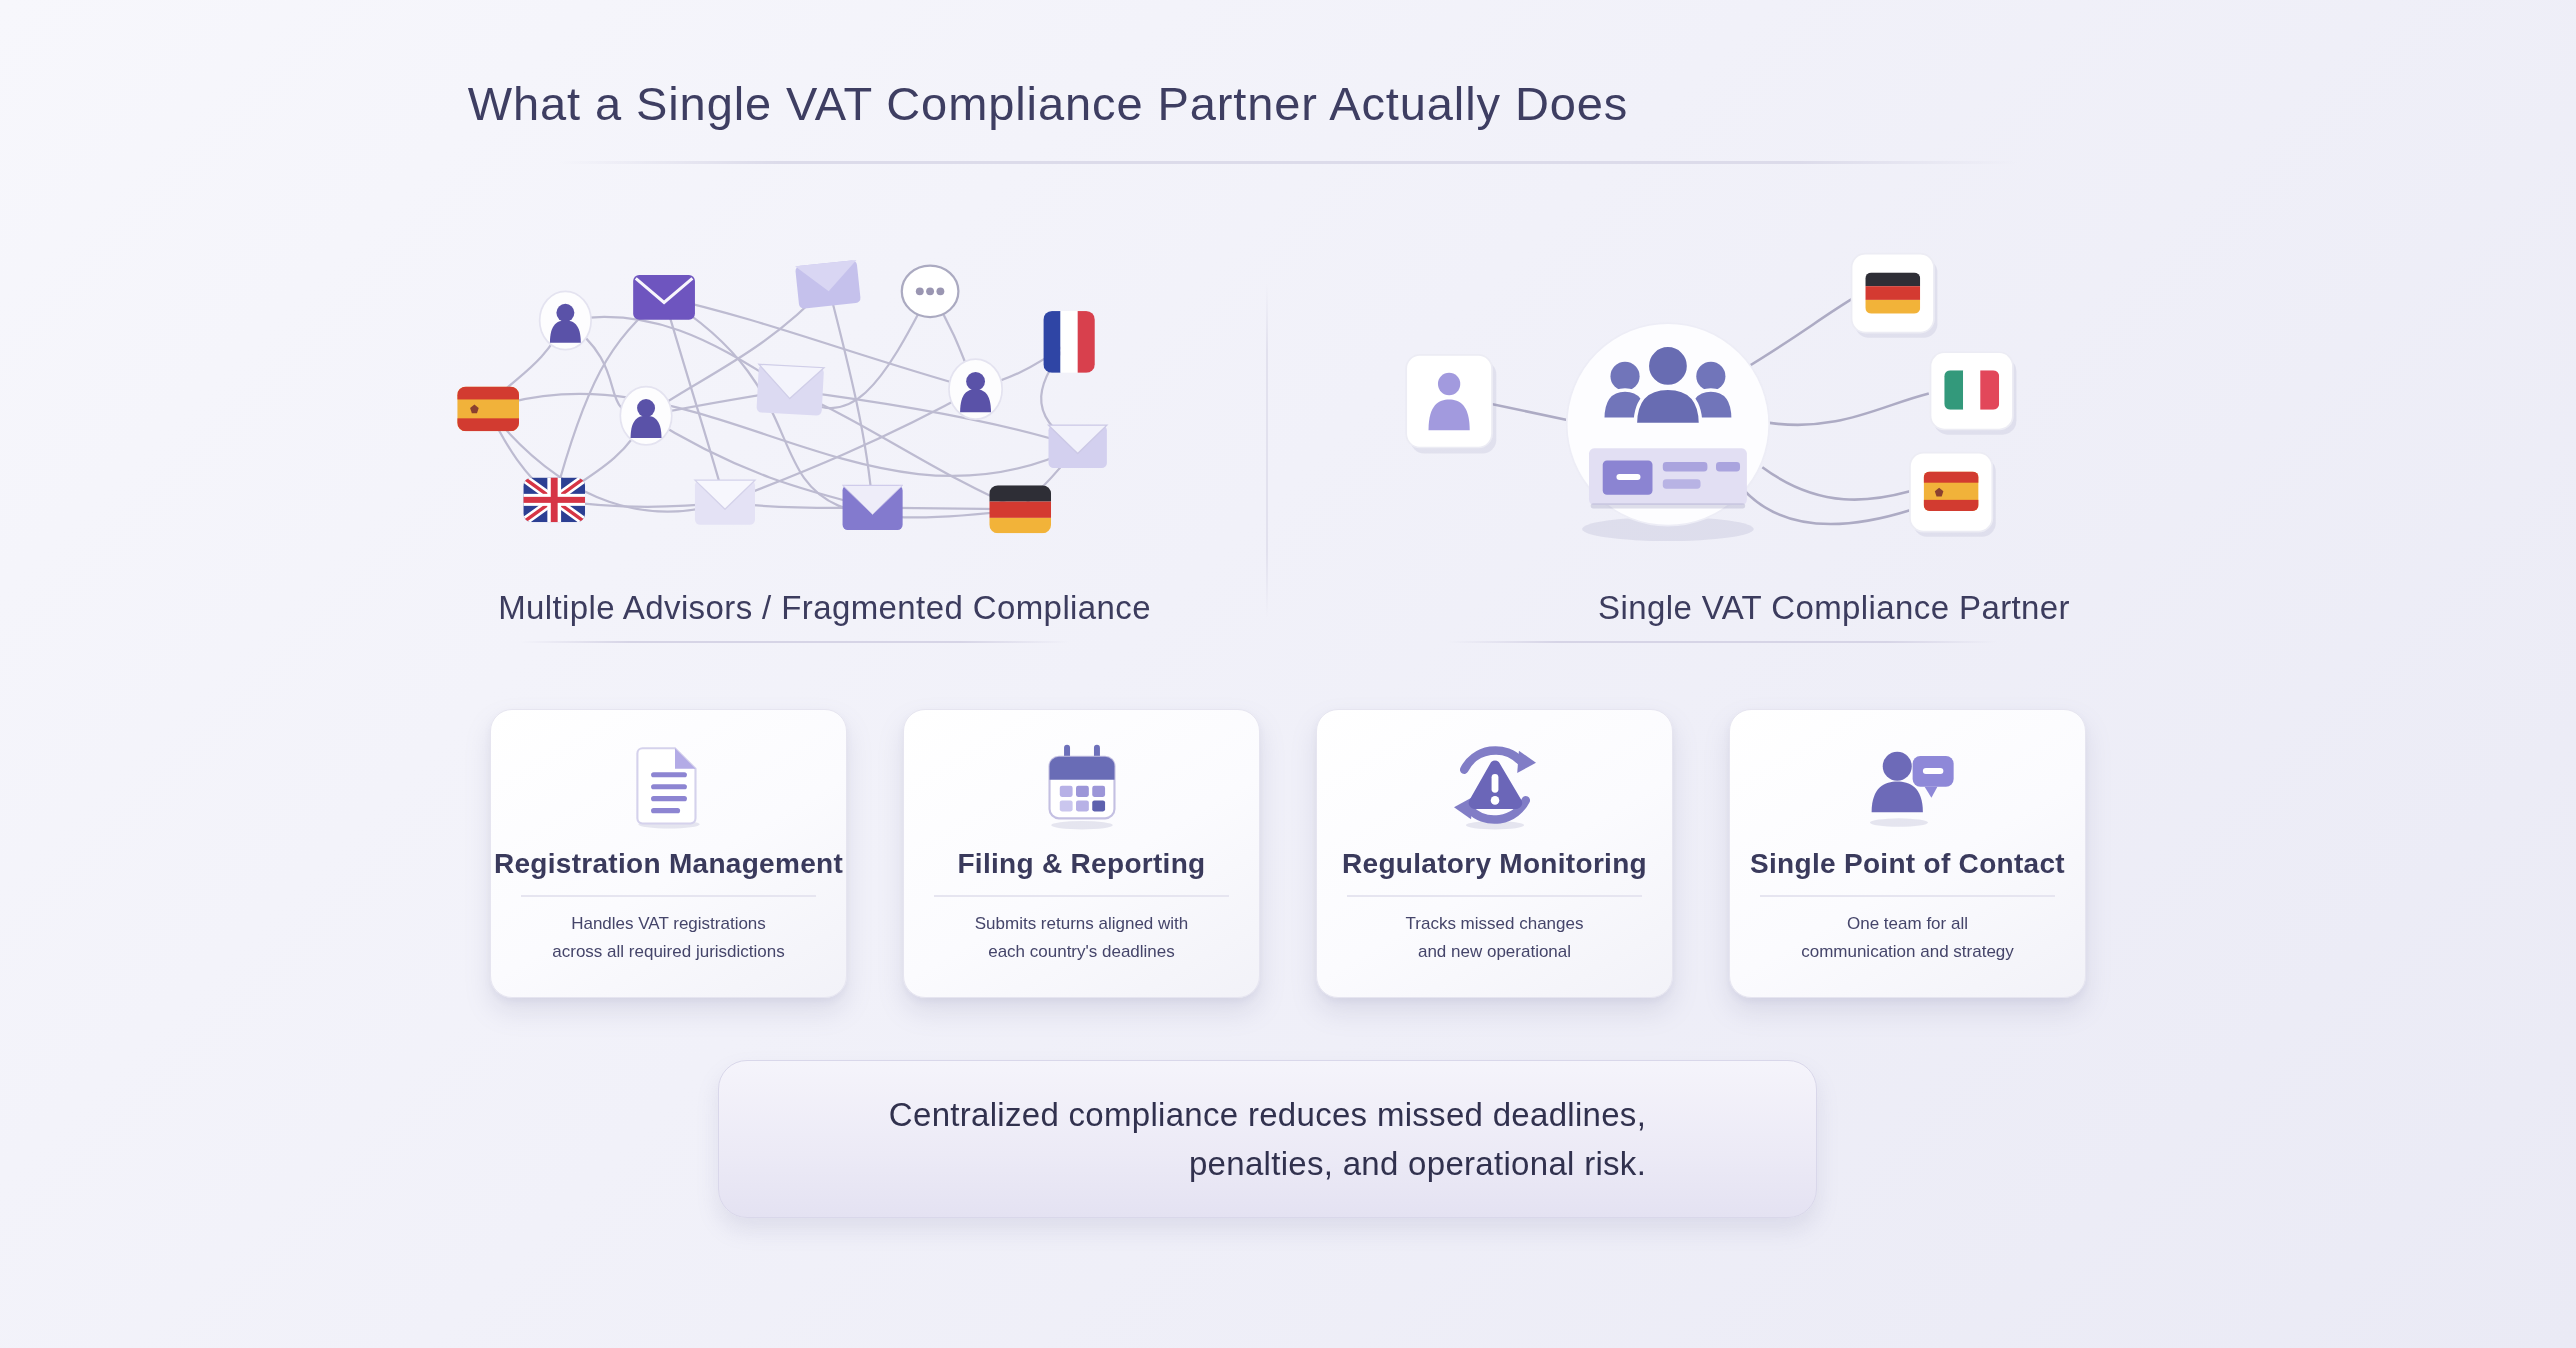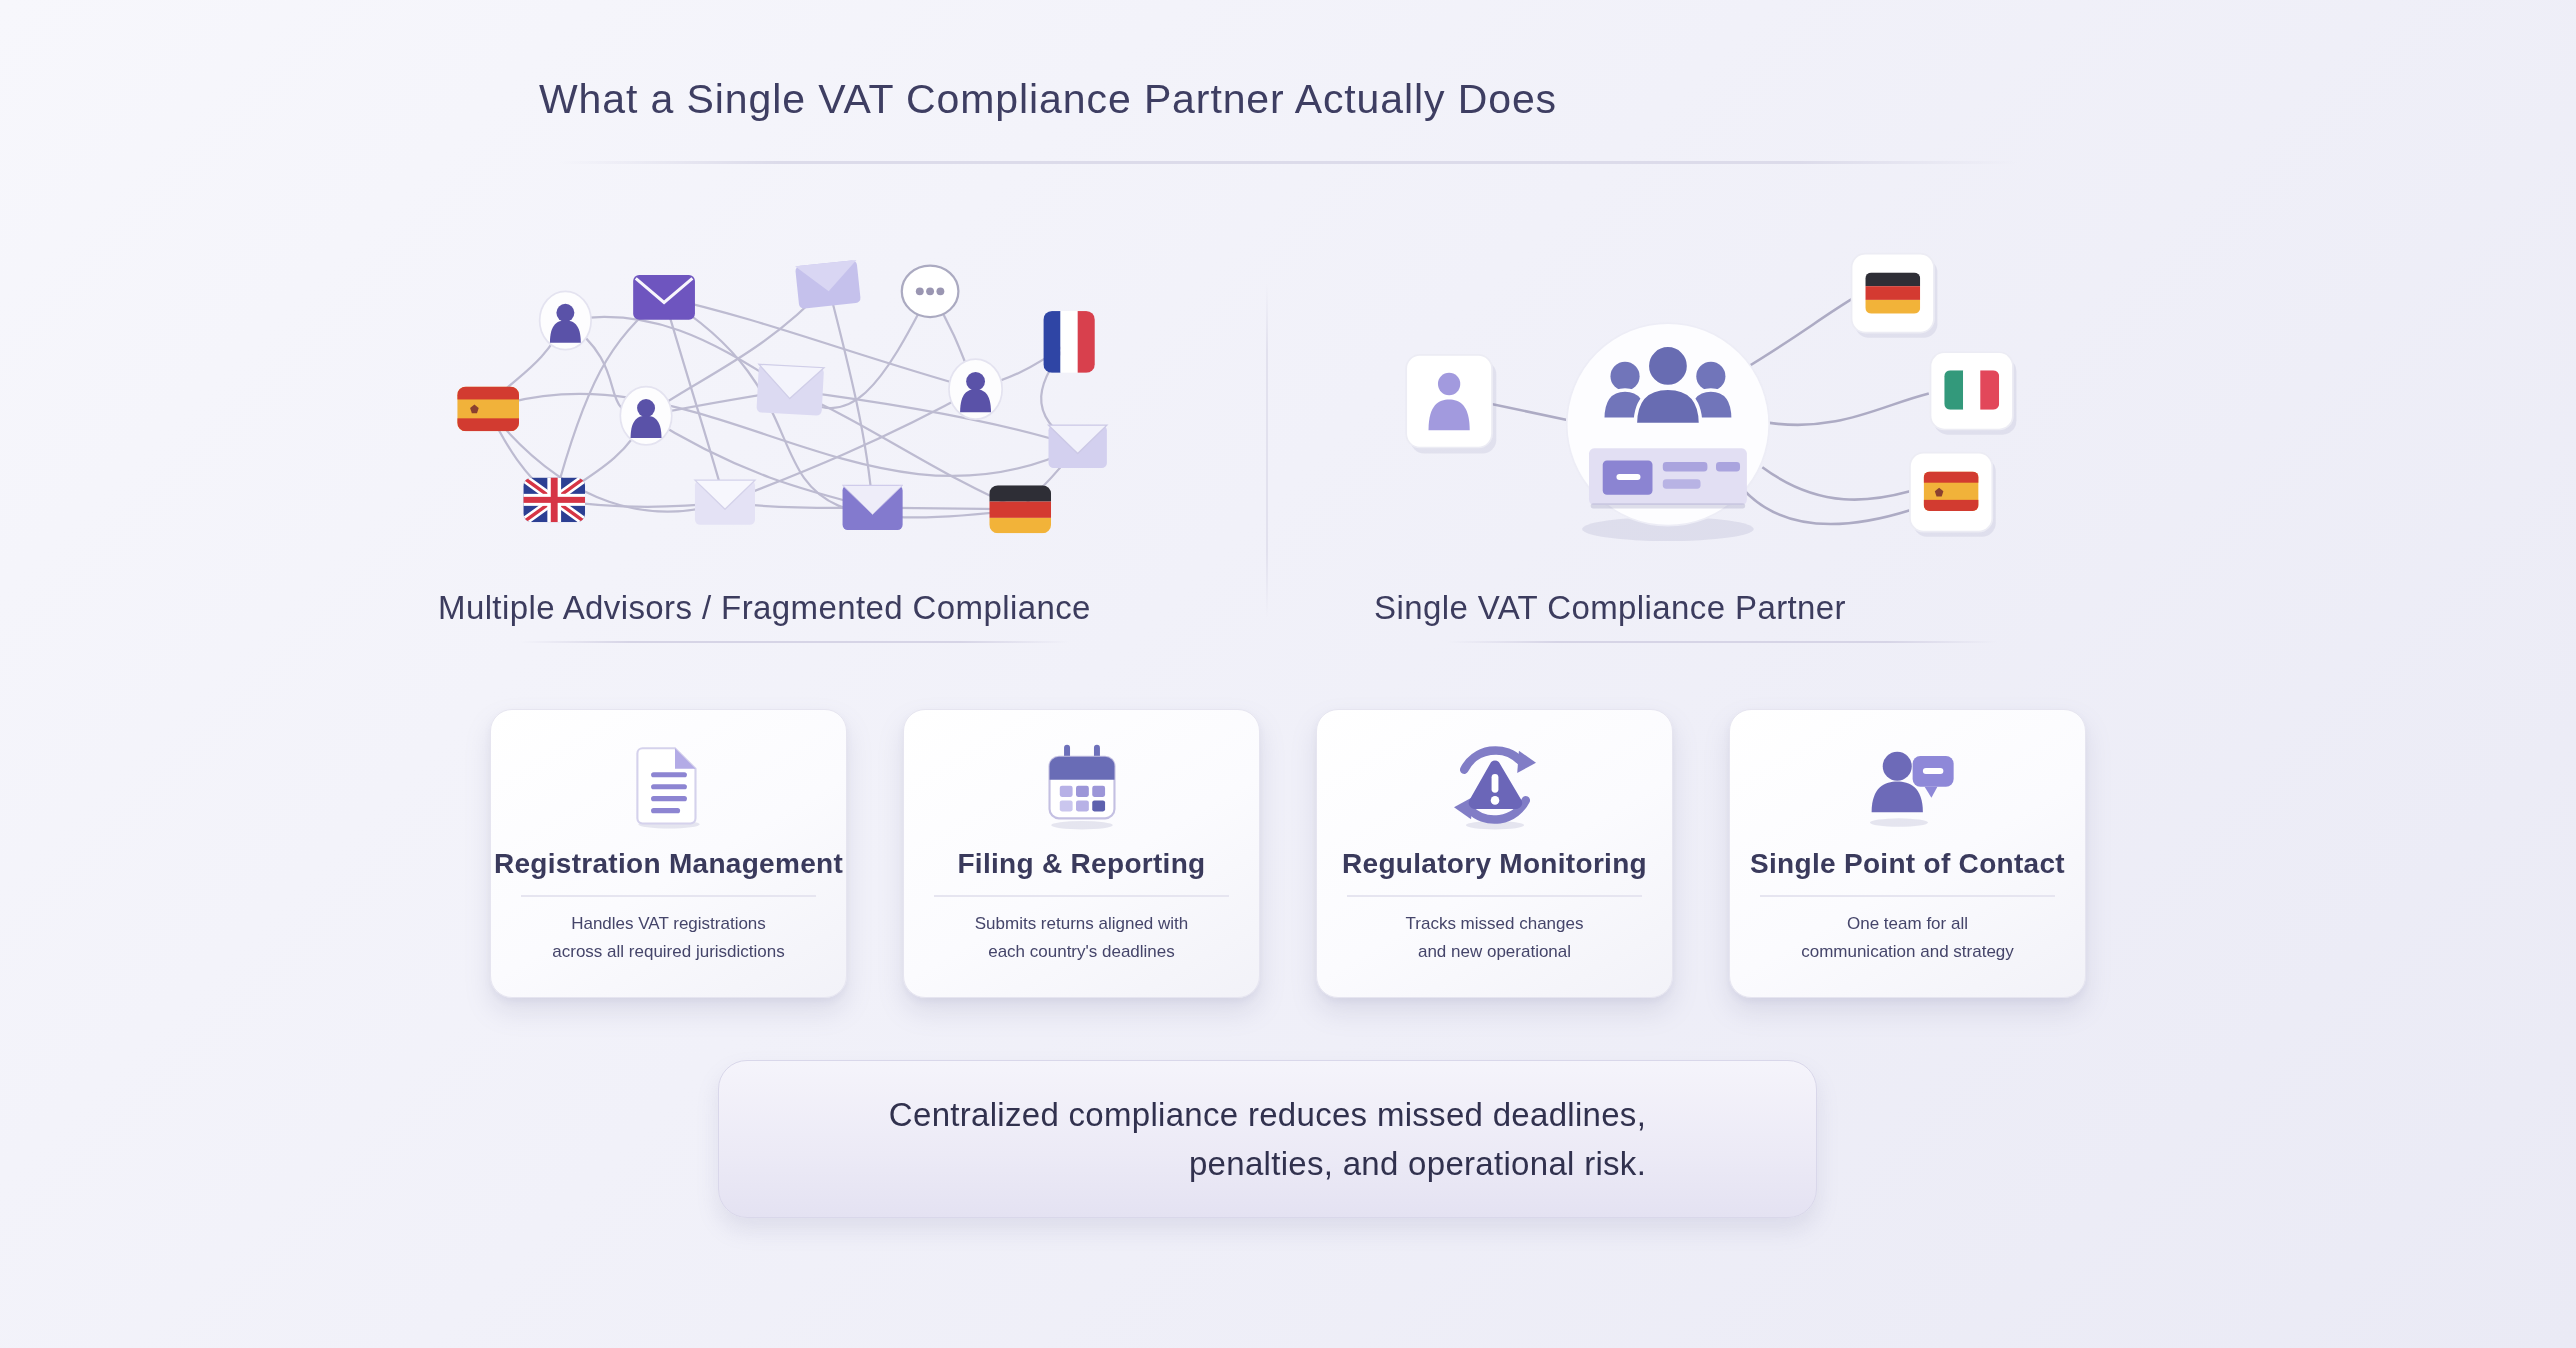--- a/index.html
+++ b/index.html
@@ -4,34 +4,34 @@
 <style>
   * { margin:0; padding:0; box-sizing:border-box; }
   html,body { width:2576px; height:1348px; }
   body {
     font-family:"Liberation Sans", sans-serif;
     background:linear-gradient(135deg,#f7f7fc 0%,#f1f1f9 45%,#eaeaf5 100%);
     position:relative; overflow:hidden; color:#3d3d60;
   }
   .page-title {
     position:absolute; top:76px; left:0; width:2096px;
-    text-align:center; font-size:41px; font-weight:400;
+    text-align:center; font-size:47px; font-weight:400;
     color:#3e3e62; letter-spacing:0.9px;
   }
   .title-divider {
     position:absolute; top:161px; left:558px; width:1460px; height:2.6px;
     background:linear-gradient(90deg,rgba(220,220,235,0),#dcdbea 15%,#dcdbea 85%,rgba(220,220,235,0));
   }
   .diagram-left { position:absolute; left:438px; top:251px; width:713px; height:369px; }
   .diagram-right{ position:absolute; left:1374px; top:251px; width:696px; height:369px; }
   .column-divider {
     position:absolute; left:1266px; top:283px; width:1.7px; height:335px;
     background:linear-gradient(180deg,rgba(225,225,238,0),#e2e1ee 20%,#e2e1ee 80%,rgba(225,225,238,0));
   }
-  .diagram-label-wrap { position:absolute; top:589px; text-align:left; }
+  .diagram-label-wrap { position:absolute; top:589px; text-align:right; }
   .diagram-label-wrap.left  { left:438px;  width:713px; }
   .diagram-label-wrap.right { left:1374px; width:696px; }
   .diagram-label { font-size:33px; color:#3c3c5e; font-weight:400; letter-spacing:0.4px; }
   .label-underline {
     margin:13.7px auto 0; width:550px; height:2.6px;
     background:linear-gradient(90deg,rgba(214,212,230,0),#d6d4e6 20%,#d6d4e6 80%,rgba(214,212,230,0));
   }
   .cards-row {
     position:absolute; top:709px; left:50%; transform:translateX(-50%);
     display:flex; gap:56px;

